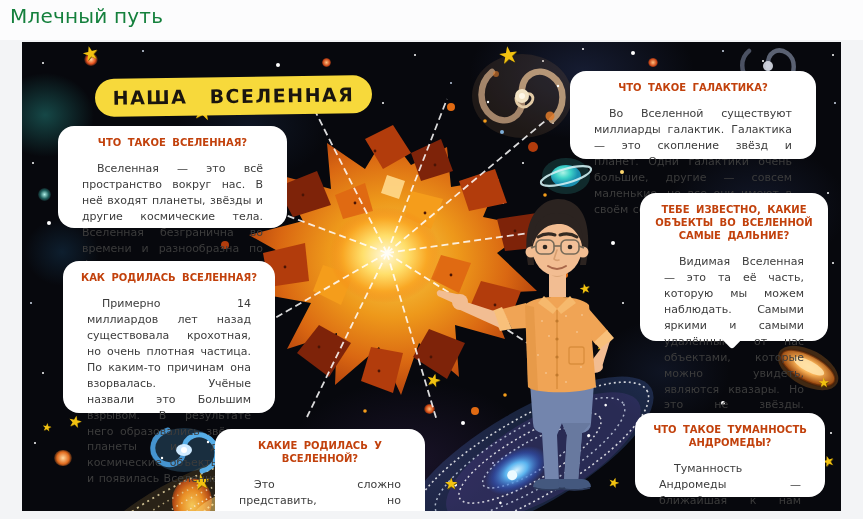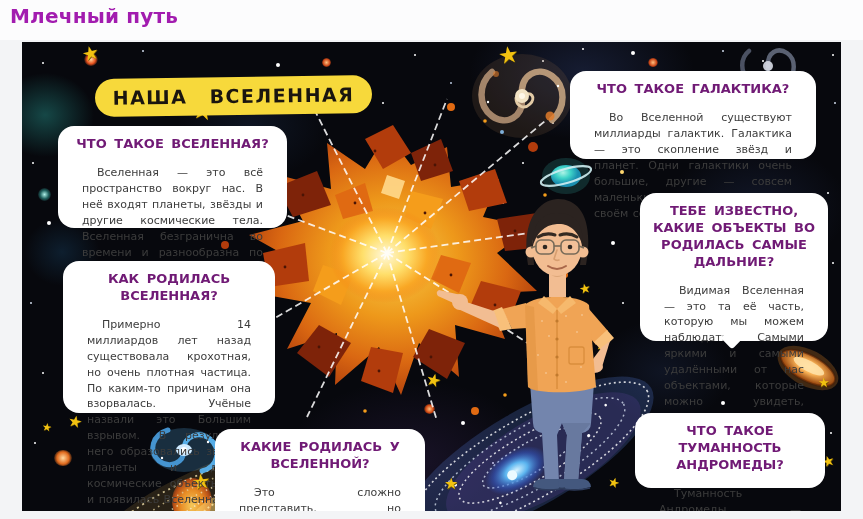--- a/index.html
+++ b/index.html
@@ -4,21 +4,21 @@
 <style>
   html,body{margin:0;padding:0;}
   body{
     width:863px;height:519px;overflow:hidden;position:relative;
     background:#f3f4f6;
     font-family:"DejaVu Sans","Liberation Sans",sans-serif;
   }
   .titlebar{position:absolute;left:0;top:0;width:863px;height:40px;background:#fcfcfd;}
   .page-title{
     position:absolute;left:10px;top:4px;margin:0;
-    font-size:20px;font-weight:bold;color:#a21caf;letter-spacing:.2px;
+    font-size:20px;font-weight:normal;color:#15803d;letter-spacing:.2px;
   }
   
   .poster{
     position:absolute;left:22px;top:42px;width:819px;height:469px;overflow:hidden;
     background:
       radial-gradient(70px 60px at 23px 73px, rgba(45,175,165,.38), rgba(45,175,165,0) 70%),
       radial-gradient(50px 45px at 40px 210px, rgba(40,120,180,.20), rgba(40,120,180,0) 75%),
       radial-gradient(150px 90px at 560px 30px, rgba(60,80,145,.28), rgba(60,80,145,0) 75%),
       radial-gradient(120px 85px at 735px 165px, rgba(55,75,135,.22), rgba(55,75,135,0) 75%),
       radial-gradient(170px 110px at 390px 420px, rgba(95,60,145,.20), rgba(95,60,145,0) 75%),
@@ -44,22 +44,22 @@
       60px 300px 0 0 #fff,130px 310px 0 0 #cfd8e8,170px 260px 0 0 #fff,480px 160px 0 0 #fff,
       500px 120px 0 0 #fff,530px 80px 0 0 #fff;
   }
   .fuzz{position:absolute;border-radius:50%;}
   
   .infobox{
     position:absolute;background:#ffffff;border-radius:16px;
     padding:9px 12px 10px;box-sizing:border-box;
   }
   .ib-head{
-    color:#701a75;font-weight:bold;text-align:center;
-    font-size:13px;line-height:1.3;word-spacing:3px;margin:1px 0 4px;
+    color:#c2410c;font-weight:bold;text-align:center;
+    font-size:10px;line-height:1.3;word-spacing:3px;margin:1px 0 4px;
   }
   .ib-text{
     color:#3c3c3c;font-size:11px;line-height:1.45;text-align:justify;
     text-indent:15px;margin:12px;word-spacing:1px;
   }
   .tail{position:absolute;width:16px;height:16px;background:#fff;border-radius:3px;transform:rotate(45deg);}
   
   .banner{
     position:absolute;left:73px;top:35px;width:277px;height:38px;
     background:#f7d93b;border-radius:22px;transform:rotate(-.8deg);
@@ -311,25 +311,25 @@
     <p class="ib-text">Это сложно представить, но Вселенная не имеет конца. Так считает большинство учёных. Никто и никогда ещё не видел, есть ли границы у Вселенной.</p>
   </div>
 
   <div class="infobox" style="left:548px;top:29px;width:246px;height:88px;">
     <div class="ib-head">ЧТО ТАКОЕ ГАЛАКТИКА?</div>
     <p class="ib-text">Во Вселенной существуют миллиарды галактик. Галактика — это скопление звёзд и планет. Одни галактики очень большие, другие — совсем маленькие, но все они имеют в своём составе миллионы звёзд.</p>
   </div>
 
   <div class="infobox" style="left:618px;top:151px;width:188px;height:148px;">
     <div class="tail" style="left:84px;bottom:-5px;"></div>
-    <div class="ib-head">ТЕБЕ ИЗВЕСТНО, КАКИЕ ОБЪЕКТЫ ВО РОДИЛАСЬ САМЫЕ ДАЛЬНИЕ?</div>
+    <div class="ib-head">ТЕБЕ ИЗВЕСТНО, КАКИЕ ОБЪЕКТЫ ВО ВСЕЛЕННОЙ САМЫЕ ДАЛЬНИЕ?</div>
     <p class="ib-text">Видимая Вселенная — это та её часть, которую мы можем наблюдать. Самыми яркими и самыми удалёнными от нас объектами, которые можно увидеть, являются квазары. Но это не звёзды. Квазары — это ядра молодых галактик.</p>
   </div>
 
-  <div class="infobox" style="left:613px;top:371px;width:190px;height:75px;">
+  <div class="infobox" style="left:613px;top:371px;width:190px;height:84px;">
     <div class="ib-head">ЧТО ТАКОЕ ТУМАННОСТЬ АНДРОМЕДЫ?</div>
     <p class="ib-text">Туманность Андромеды — ближайшая к нам галактика. Она очень большая. Это самый удалённый объект, который мы можем увидеть без телескопа.</p>
   </div>
 
   <svg class="abs" style="left:408px;top:153px;" width="200" height="305" viewBox="0 0 200 305">
 
     <path d="M100,188 L164,188 L161,228 Q161,236 152,238 L148,287 L134,287 L137,240 L132,228 L127,240 L129,287 L115,287 L112,238 Q103,236 103,228 Z" fill="#7385ad"></path>
     <path d="M132,228 L137,240 L134,287 L148,287 L152,238 L161,228 Z" fill="#68799f"></path>
     <path d="M101,190 h62" stroke="#5d6f95" stroke-width="3"></path>
 

